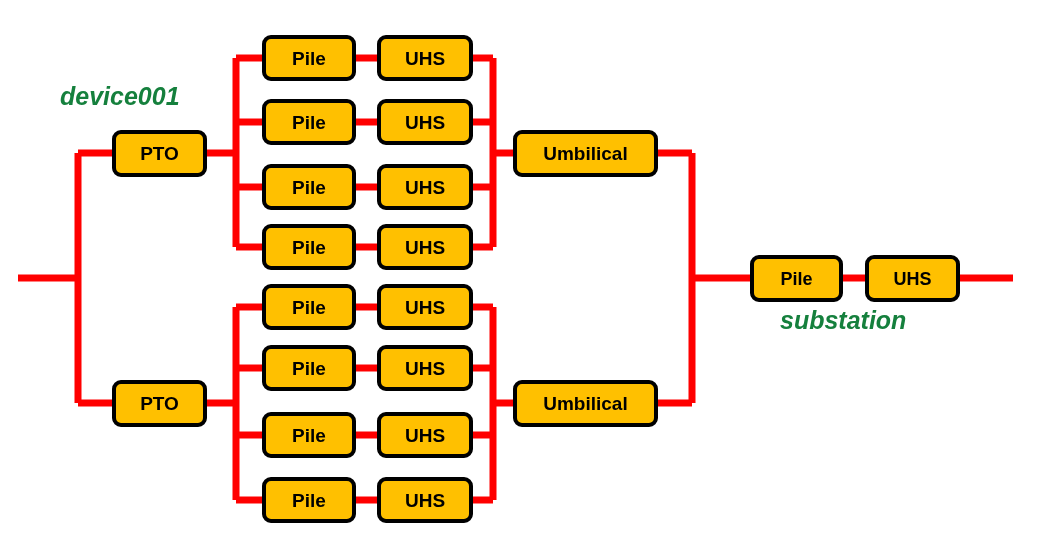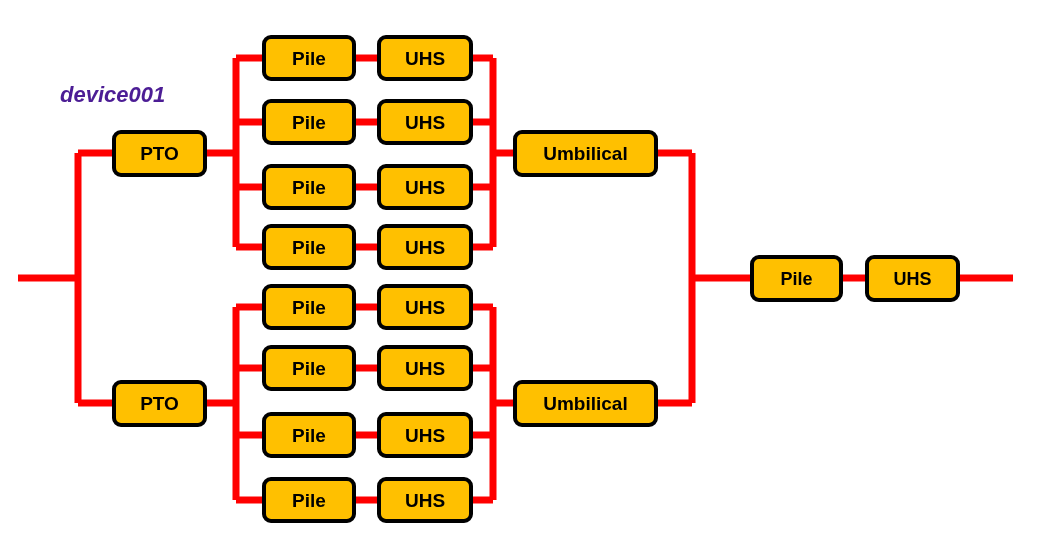--- a/index.html
+++ b/index.html
@@ -47,22 +47,22 @@
     text-align: right;
   }
   .node-label.small {
     font-size: 18px;
   }
   .group-caption {
     position: absolute;
     font-family: "Liberation Sans", "DejaVu Sans", sans-serif;
     font-weight: bold;
     font-style: italic;
-    font-size: 22px;
-    color: #4c1d95;
+    font-size: 25px;
+    color: #15803d;
     white-space: nowrap;
     z-index: 6;
   }
 </style>
 </head>
 <body>
 
 <div id="diagram-root">
 
   <svg id="wiring-layer" viewBox="0 0 1039 546" width="1039" height="546">
@@ -197,14 +197,15 @@
     <span class="node-label">Umbilical</span>
   </div>
 
   <div class="node-box" style="left:750px; top:255px; width:93px; height:47px;">
     <span class="node-label small">Pile</span>
   </div>
   <div class="node-box" style="left:865px; top:255px; width:95px; height:47px;">
     <span class="node-label small">UHS</span>
   </div>
 
+  <div class="group-caption" style="left:780px; top:306px;">substation</div>
 
 </div>
 
 </body></html>

